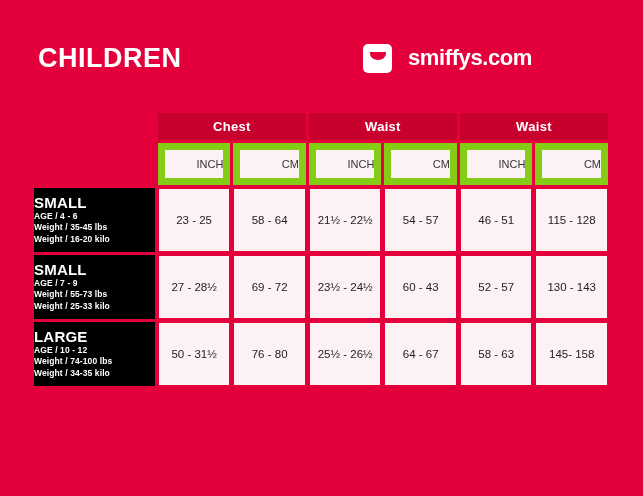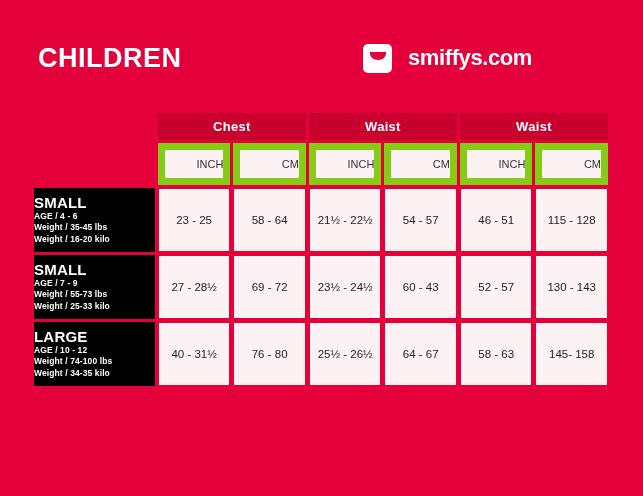--- a/index.html
+++ b/index.html
@@ -219,21 +219,21 @@
         <td class="val-cell">130 - 143</td>
       </tr>
 
       <tr>
         <td class="size-cell">
           <div class="size-name">LARGE</div>
           <div class="size-detail">AGE / 10 - 12</div>
           <div class="size-detail">Weight / 74-100 lbs</div>
           <div class="size-detail">Weight / 34-35 kilo</div>
         </td>
-        <td class="val-cell">40 - 31½</td>
+        <td class="val-cell">50 - 31½</td>
         <td class="val-cell">76 - 80</td>
         <td class="val-cell">25½ - 26½</td>
         <td class="val-cell">64 - 67</td>
         <td class="val-cell">58 - 63</td>
         <td class="val-cell">145- 158</td>
       </tr>
     </tbody>
   </table>
 
   <div class="footer">

